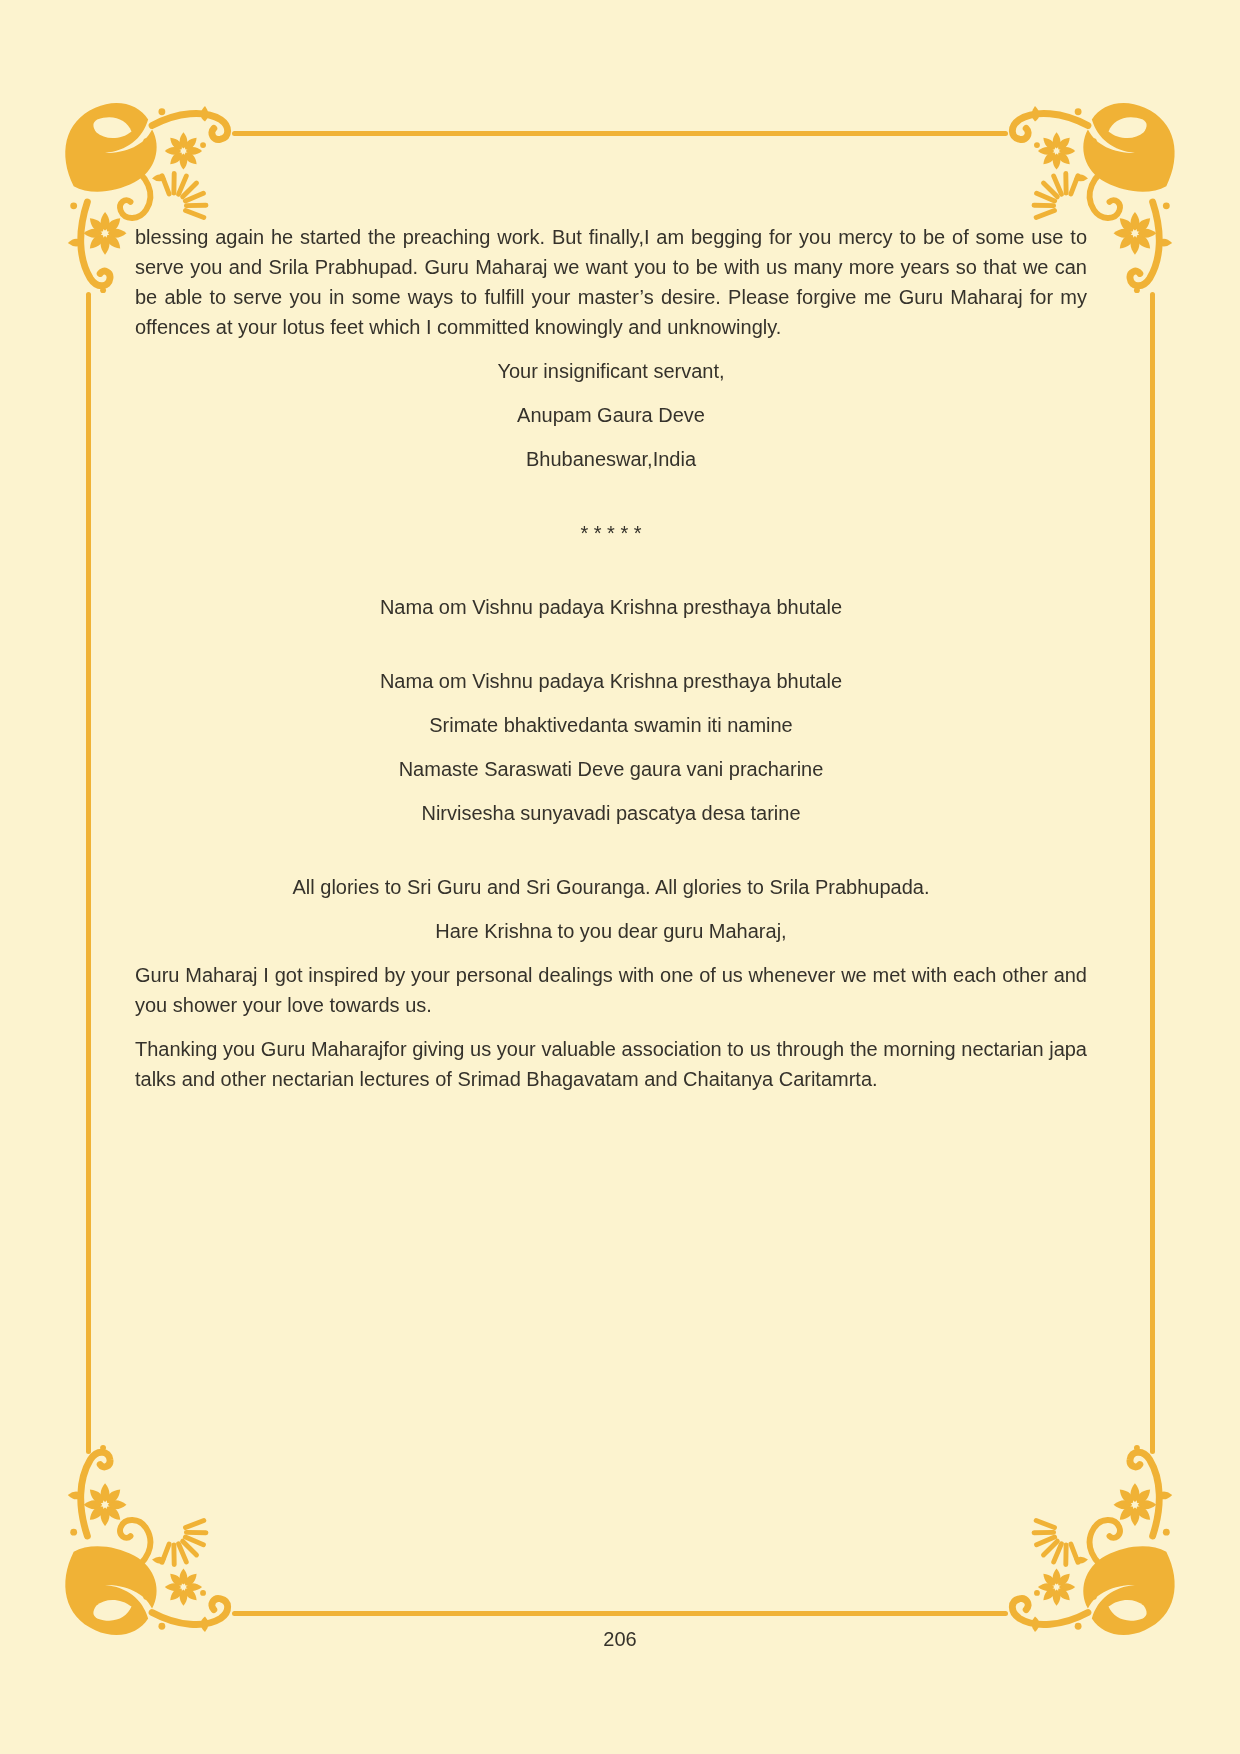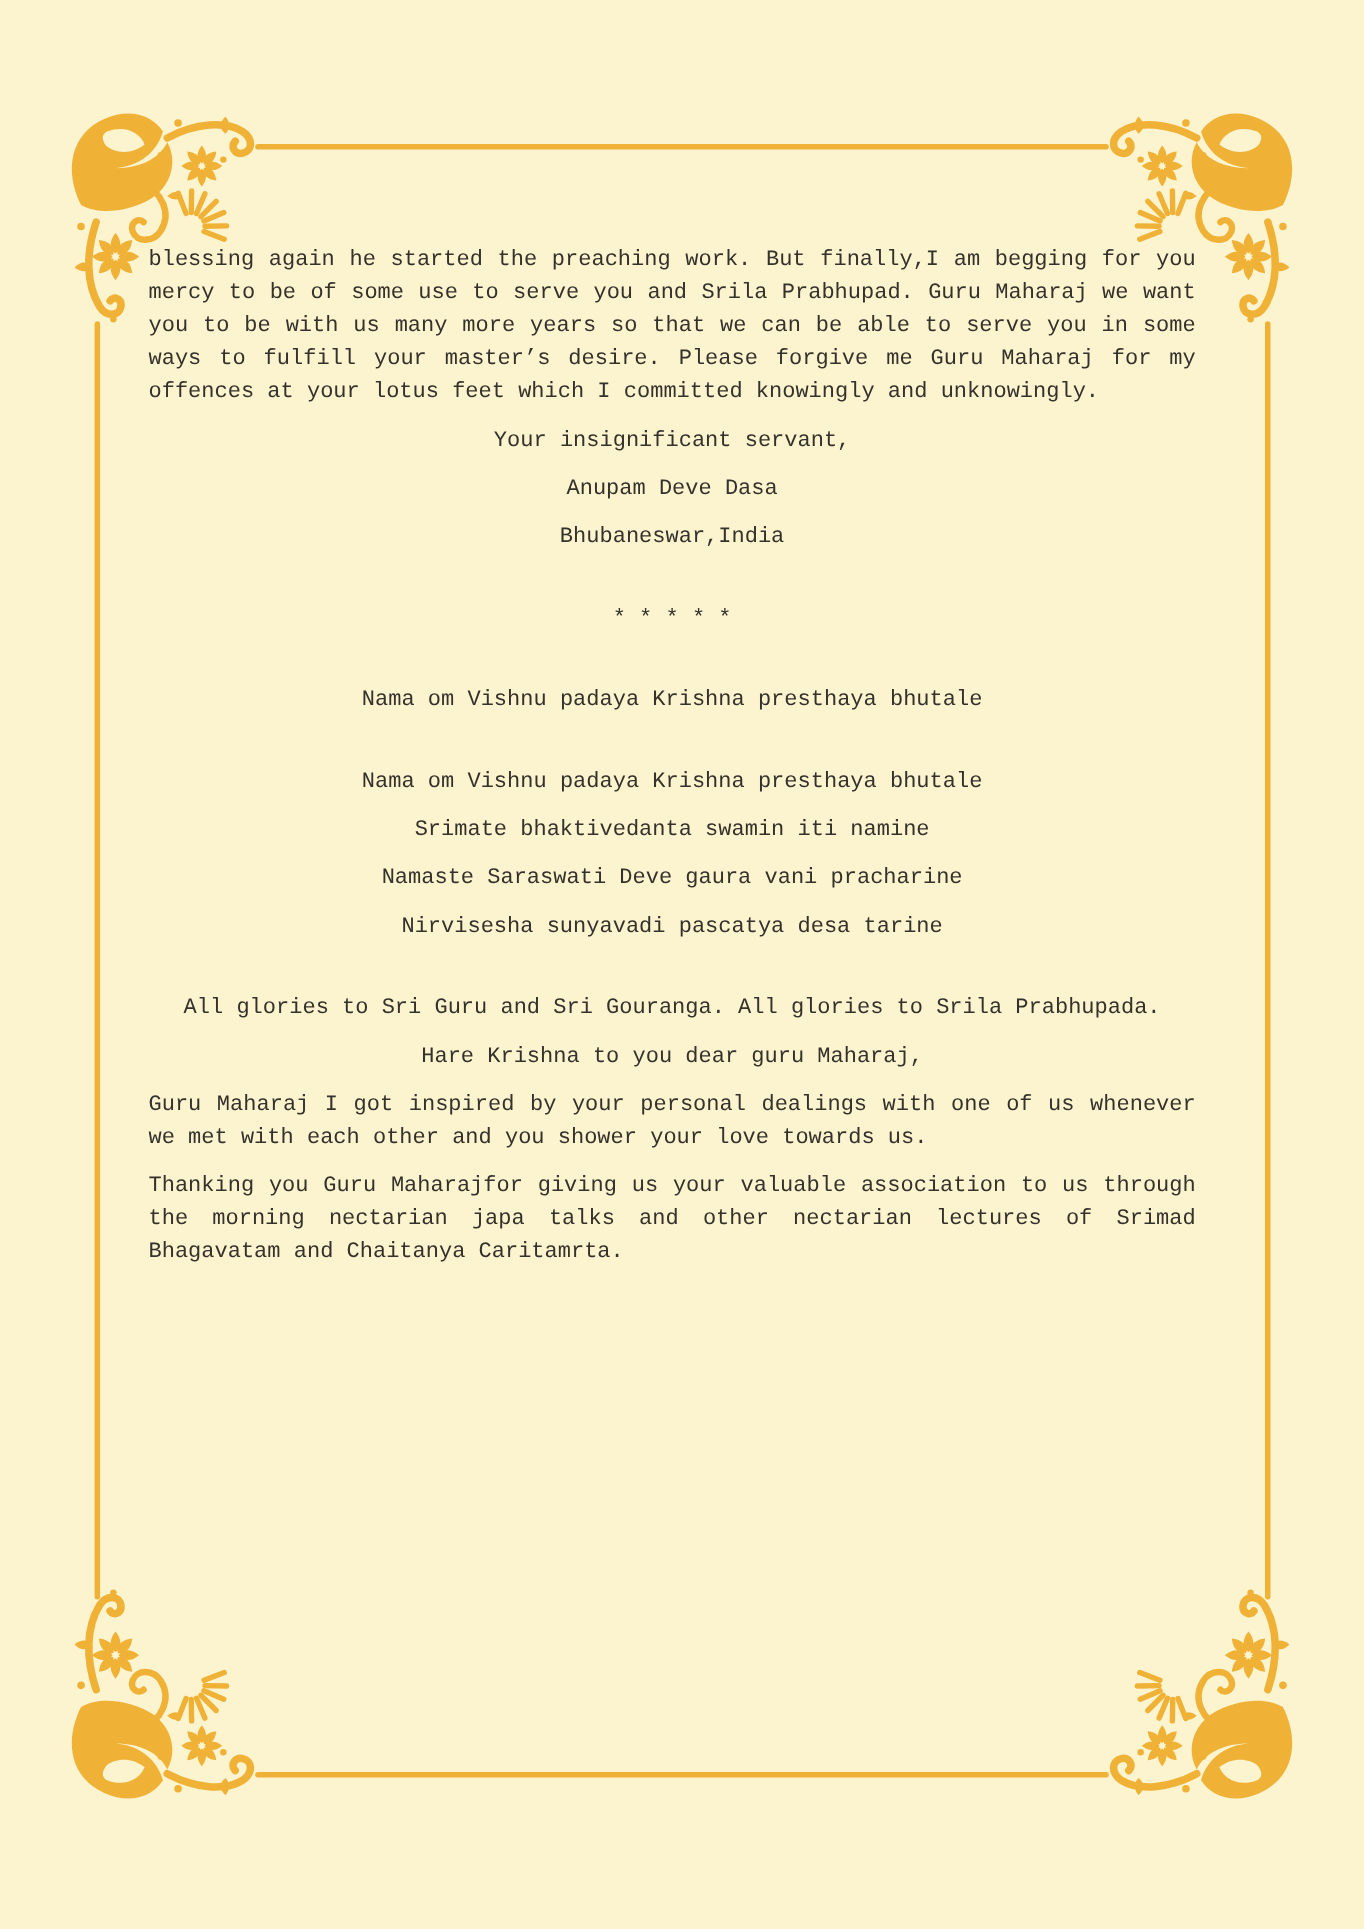--- a/index.html
+++ b/index.html
@@ -6,21 +6,21 @@
     --accent:#F0B236;
     --bg:#FCF3CF;
     --ink:#35322B;
   }
   html,body{margin:0;padding:0;background:var(--bg);}
   .page{
     position:relative;
     width:1240px;height:1754px;
     background:var(--bg);
     color:var(--ink);
-    font-family:Liberation Mono, monospace;
+    font-family:Liberation Sans, sans-serif;
     overflow:hidden;
   }
   
   .corner{position:absolute;width:196px;height:206px;color:var(--accent);}
   .corner.tl{left:58px;top:96px;}
   .corner.tr{right:58px;top:96px;transform:scaleX(-1);}
   .corner.bl{left:58px;bottom:112px;transform:scaleY(-1);}
   .corner.br{right:58px;bottom:112px;transform:scale(-1,-1);}
   .rule{position:absolute;background:var(--accent);border-radius:3px;}
   .rule.top{left:232px;top:131px;width:776px;height:5px;}
@@ -113,28 +113,29 @@
       <use href="#flourish"></use>
     </svg>
   <div class="rule top"></div>
   <div class="rule bottom"></div>
   <div class="rule left"></div>
   <div class="rule right"></div>
 
   <main class="content">
       <p class="justify">blessing again he started the preaching work. But finally,I am begging for you mercy to be of some use to serve you and Srila Prabhupad. Guru Maharaj we want you to be with us many more years so that we can be able to serve you in some ways to fulfill your master’s desire. Please forgive me Guru Maharaj for my offences at your lotus feet which I committed knowingly and unknowingly.</p>
       <p>Your insignificant servant,</p>
-      <p>Anupam Deve Dasa</p>
+      <p>Anupam Gaura Deve</p>
       <p>Bhubaneswar,India</p>
       <p class="sp">* * * * *</p>
       <p class="sp">Nama om Vishnu padaya Krishna presthaya bhutale</p>
       <p class="sp">Nama om Vishnu padaya Krishna presthaya bhutale</p>
       <p>Srimate bhaktivedanta swamin iti namine</p>
       <p>Namaste Saraswati Deve gaura vani pracharine</p>
       <p>Nirvisesha sunyavadi pascatya desa tarine</p>
       <p class="sp">All glories to Sri Guru and Sri Gouranga. All glories to Srila Prabhupada.</p>
       <p>Hare Krishna to you dear guru Maharaj,</p>
       <p class="justify">Guru Maharaj I got inspired by your personal dealings with one of us whenever we met with each other and you shower your love towards us.</p>
       <p class="justify">Thanking you Guru Maharajfor giving us your valuable association to us through the morning nectarian japa talks and other nectarian lectures of Srimad Bhagavatam and Chaitanya Caritamrta.</p>
     </main>
 
+  <div class="page-number">206</div>
 
 </div>
 
 </body></html>

